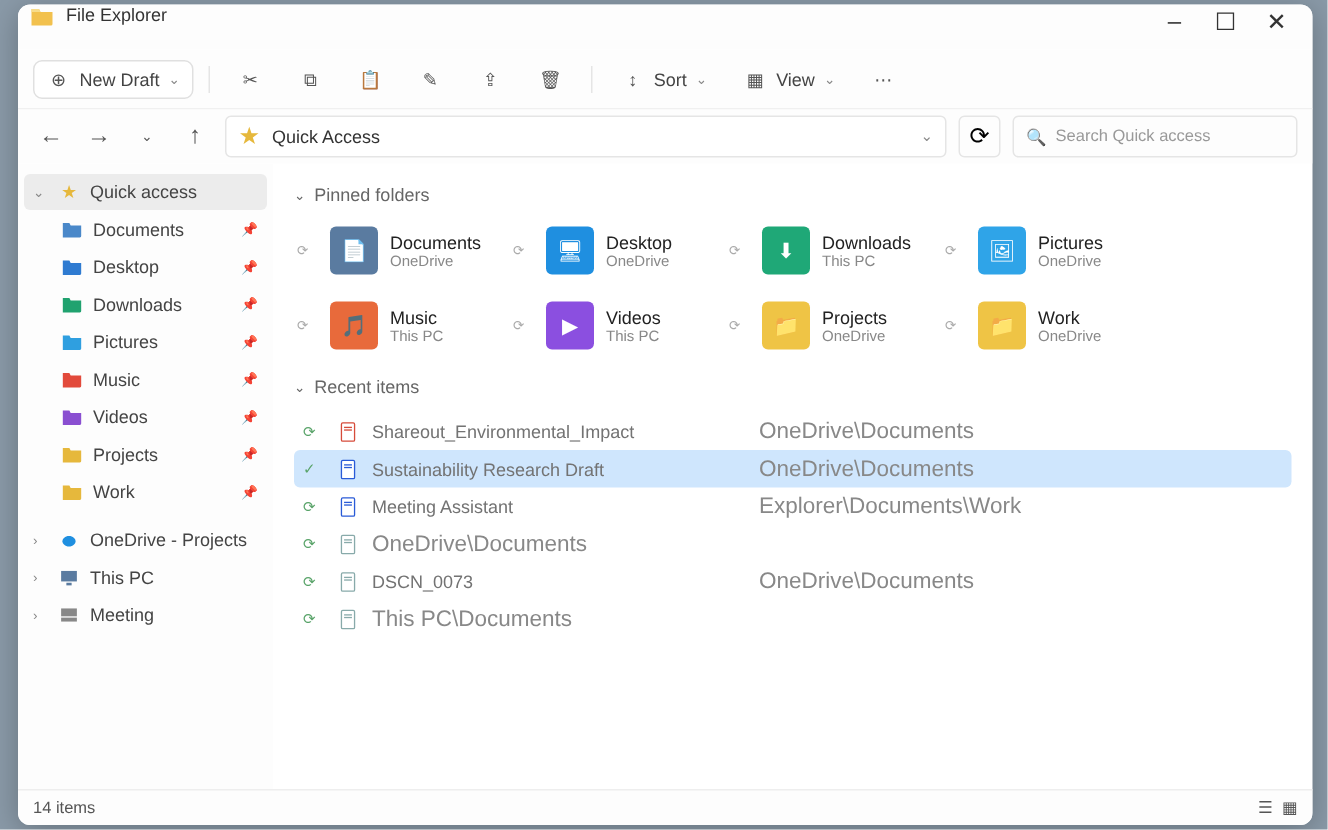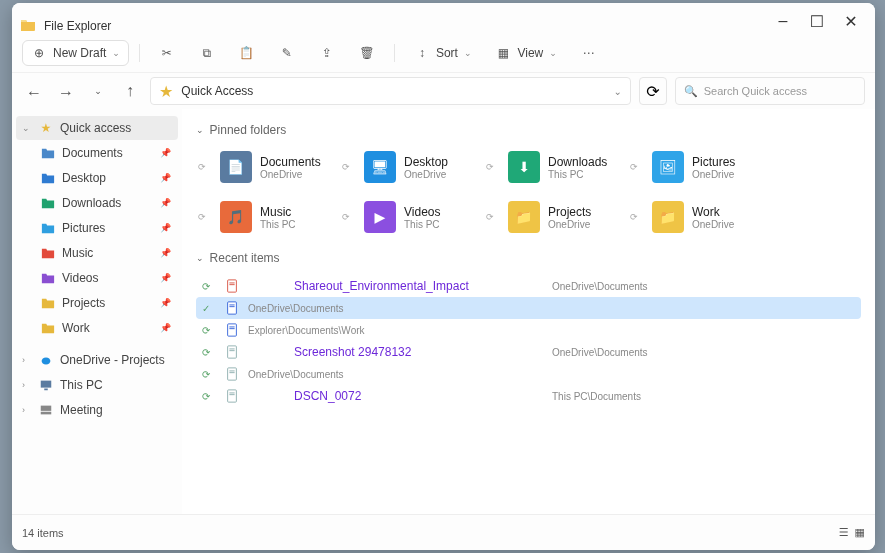--- a/index.html
+++ b/index.html
@@ -1,18 +1,18 @@
 <!DOCTYPE html>
 <html><head>
 <meta charset="utf-8">
 <style>
 * { margin:0; padding:0; box-sizing:border-box; font-family:"Segoe UI",Arial,sans-serif; }
 body { background:#8a9aa8; width:885px; height:553px; overflow:hidden; position:relative; }
 .window { position:absolute; top:3px; left:12px; right:10px; bottom:3px; background:#fff; border-radius:8px; box-shadow:0 4px 20px rgba(0,0,0,.25); display:flex; flex-direction:column; overflow:hidden; }
-.titlebar { display:flex; align-items:flex-end; height:30px; padding:0 8px; background:#fdfdfd; }
+.titlebar { display:flex; align-items:flex-start; height:30px; padding:0 8px; background:#fdfdfd; }
 .titlebar .ico { width:16px; height:16px; margin-right:8px; }
 .titlebar .title { font-size:12px; color:#333; }
 .winbtns { margin-left:auto; display:flex; gap:2px; }
 .winbtns div { width:32px; height:24px; display:flex; align-items:center; justify-content:center; color:#333; border-radius:4px; }
 .toolbar { display:flex; align-items:center; height:40px; padding:0 10px; gap:6px; background:#fdfdfd; border-bottom:1px solid #f0f0f0; }
 .tbtn { display:flex; align-items:center; gap:6px; padding:4px 8px; border-radius:6px; font-size:12px; color:#444; border:1px solid transparent; }
 .tbtn.outlined { border:1px solid #e0e0e0; background:#fff; }
 .tico { width:16px; height:16px; display:flex; align-items:center; justify-content:center; color:#555; }
 .toolbar .sep { width:1px; height:18px; background:#e5e5e5; margin:0 4px; }
 .addrrow { display:flex; align-items:center; height:36px; padding:0 10px; gap:8px; background:#fdfdfd; }
@@ -36,23 +36,23 @@
 .fcard { display:flex; align-items:center; gap:8px; width:130px; padding:4px 2px; border-radius:4px; }
 .fcard .cico { width:32px; height:32px; border-radius:4px; display:flex; align-items:center; justify-content:center; }
 .fmeta .fn { font-size:12px; color:#222; }
 .fmeta .fl { font-size:10px; color:#888; }
 .pinsmall { width:12px; font-size:9px; color:#aaa; margin-right:2px; }
 .filelist { margin-top:6px; }
 .filerow { display:flex; align-items:center; gap:8px; padding:4px 6px; border-radius:4px; }
 .filerow.sel { background:#cfe6fd; }
 .filerow .stat { width:14px; font-size:10px; color:#5aa46a; }
 .filerow .fico { width:16px; display:flex; align-items:center; justify-content:center; }
-.filerow .fname { flex:0 0 250px; color:#6d28d9;margin-left:46px; }
-.filerow .floc { color:#888; font-size:10px; }
-.statusbar { height:36px; border-top:1px solid #eee; display:flex; align-items:center; padding:0 10px; font-size:11px; color:#555; background:#fdfdfd; }
+.filerow .fname { flex:0 0 250px; color:#737373; }
+.filerow .floc { color:#888; font-size:15px; }
+.statusbar { height:24px; border-top:1px solid #eee; display:flex; align-items:center; padding:0 10px; font-size:11px; color:#555; background:#fdfdfd; }
 .statusbar .right { margin-left:auto; display:flex; gap:6px; }
 svg { display:block; }
 </style>
 </head>
 <body>
 
 <div class="window">
 
   <div class="titlebar">
     <span class="ico">
@@ -350,66 +350,67 @@
           </div>
           <div class="filerow sel">
             <span class="stat">✓</span>
             <span class="fico">
               <svg width="14" height="14" viewBox="0 0 16 16">
                 <rect x="3" y="1" width="10" height="14" rx="1" fill="#fff" stroke="#2a5bd7"></rect>
                 <rect x="5" y="4" width="6" height="1" fill="#2a5bd7"></rect>
                 <rect x="5" y="6" width="6" height="1" fill="#2a5bd7"></rect>
               </svg>
             </span>
+            <span class="fname">Sustainability Research Draft</span>
             <span class="floc">OneDrive\Documents</span>
           </div>
           <div class="filerow">
             <span class="stat">⟳</span>
             <span class="fico">
               <svg width="14" height="14" viewBox="0 0 16 16">
                 <rect x="3" y="1" width="10" height="14" rx="1" fill="#fff" stroke="#2a5bd7"></rect>
                 <rect x="5" y="4" width="6" height="1" fill="#2a5bd7"></rect>
                 <rect x="5" y="6" width="6" height="1" fill="#2a5bd7"></rect>
               </svg>
             </span>
+            <span class="fname">Meeting Assistant</span>
             <span class="floc">Explorer\Documents\Work</span>
           </div>
           <div class="filerow">
             <span class="stat">⟳</span>
             <span class="fico">
               <svg width="14" height="14" viewBox="0 0 16 16">
                 <rect x="3" y="1" width="10" height="14" rx="1" fill="#fff" stroke="#8aa"></rect>
                 <rect x="5" y="4" width="6" height="1" fill="#8aa"></rect>
                 <rect x="5" y="6" width="6" height="1" fill="#8aa"></rect>
               </svg>
             </span>
-            <span class="fname">Screenshot 29478132</span>
             <span class="floc">OneDrive\Documents</span>
           </div>
           <div class="filerow">
             <span class="stat">⟳</span>
             <span class="fico">
               <svg width="14" height="14" viewBox="0 0 16 16">
                 <rect x="3" y="1" width="10" height="14" rx="1" fill="#fff" stroke="#8aa"></rect>
                 <rect x="5" y="4" width="6" height="1" fill="#8aa"></rect>
                 <rect x="5" y="6" width="6" height="1" fill="#8aa"></rect>
               </svg>
             </span>
+            <span class="fname">DSCN_0073</span>
             <span class="floc">OneDrive\Documents</span>
           </div>
           <div class="filerow">
             <span class="stat">⟳</span>
             <span class="fico">
               <svg width="14" height="14" viewBox="0 0 16 16">
                 <rect x="3" y="1" width="10" height="14" rx="1" fill="#fff" stroke="#8aa"></rect>
                 <rect x="5" y="4" width="6" height="1" fill="#8aa"></rect>
                 <rect x="5" y="6" width="6" height="1" fill="#8aa"></rect>
               </svg>
             </span>
-            <span class="fname">DSCN_0072</span>
             <span class="floc">This PC\Documents</span>
           </div>
         </div>
     </div>
   </div>
 
   <div class="statusbar">
     <span>14 items</span>
     <div class="right">
       <span>☰</span>

